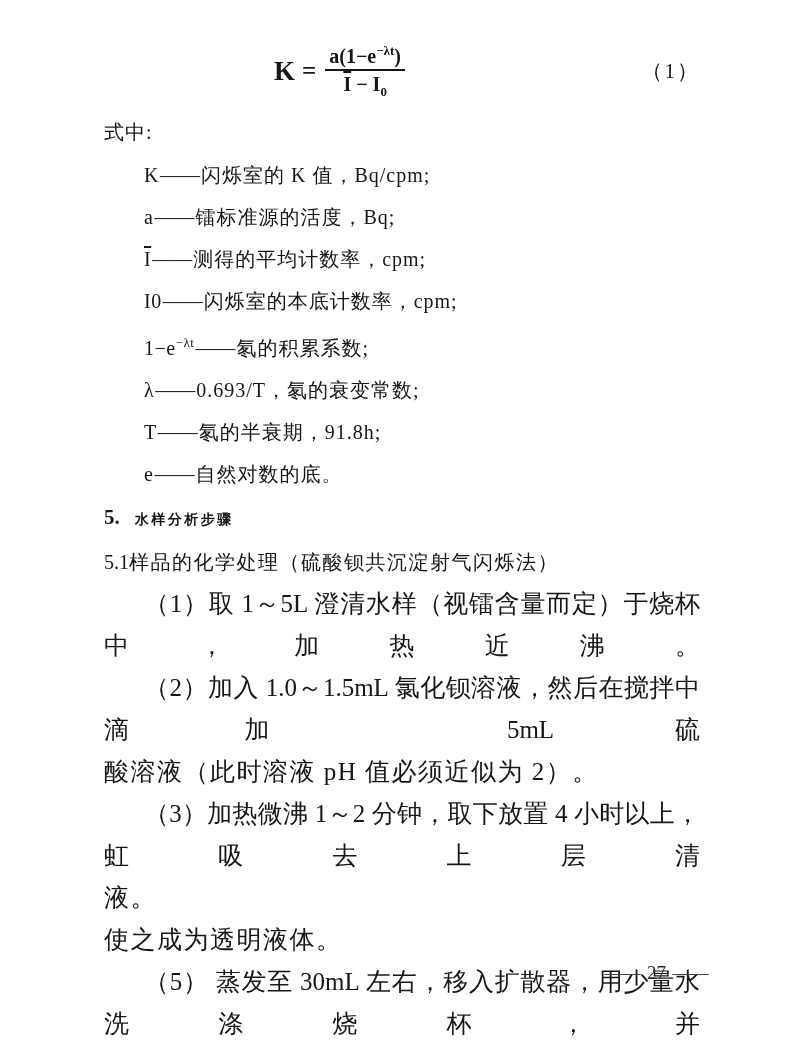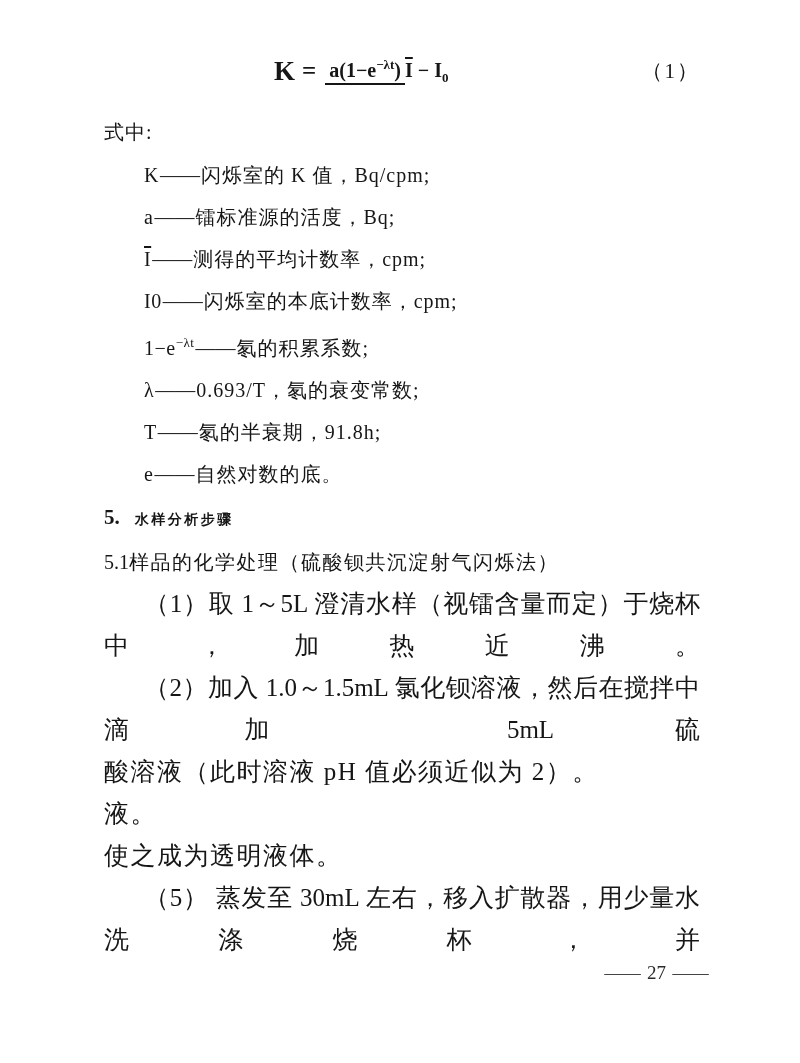--- a/index.html
+++ b/index.html
@@ -12,21 +12,21 @@
     color:#161616;
     overflow:hidden;
   }
   .content { position:absolute; left:104px; top:34px; width:596px; }
 
   
   .eq-row { display:flex; align-items:center; height:74px; }
   .eq-main { margin-left:170px; display:inline-flex; align-items:center; font-weight:700; }
   .eq-lhs { font-size:27px; }
   .eq-equals { font-size:25px; margin:0 9px 0 7px; }
-  .frac { display:inline-flex; flex-direction:row; align-items:center; font-size:20px; line-height:1.2; }
+  .frac { display:inline-flex; flex-direction:column; align-items:center; font-size:20px; line-height:1.2; }
   .frac .num { border-bottom:2px solid #161616; padding:0 4px 1px 4px; white-space:nowrap; }
   .frac .num sup { font-size:13px; }
   .frac .den { padding-top:1px; white-space:nowrap; }
   .frac .den sub { font-size:13px; }
   .ibar { text-decoration:overline; }
   .eq-num { margin-left:auto; font-size:21px; letter-spacing:2px; }
 
   
   .where { font-size:20px; line-height:44px; letter-spacing:1px; margin-top:2px; }
   .def-list { margin-left:40px; }
@@ -91,20 +91,21 @@
     </div>
 
     <div class="subheading">
       <span class="h-num">5.1</span><span>样品的化学处理（硫酸钡共沉淀射气闪烁法）</span>
     </div>
 
     <div>
       <div class="para-line first">（1）取 1～5L 澄清水样（视镭含量而定）于烧杯中，加热近沸。</div>
       <div class="para-line first">（2）加入 1.0～1.5mL 氯化钡溶液，然后在搅拌中滴加 5mL 硫</div>
       <div class="para-line cont">酸溶液（此时溶液 pH 值必须近似为 2）。</div>
+      <div class="para-line first">（3）加热微沸 1～2 分钟，取下放置 4 小时以上，虹吸去上层清</div>
       <div class="para-line cont">液。</div>
       <div class="para-line cont">使之成为透明液体。</div>
       <div class="para-line first">（5） 蒸发至 30mL 左右，移入扩散器，用少量水洗涤烧杯，并</div>
     </div>
 
   </div>
 
   <div class="footer">
     <span class="dash">—</span>
     <span>27</span>

